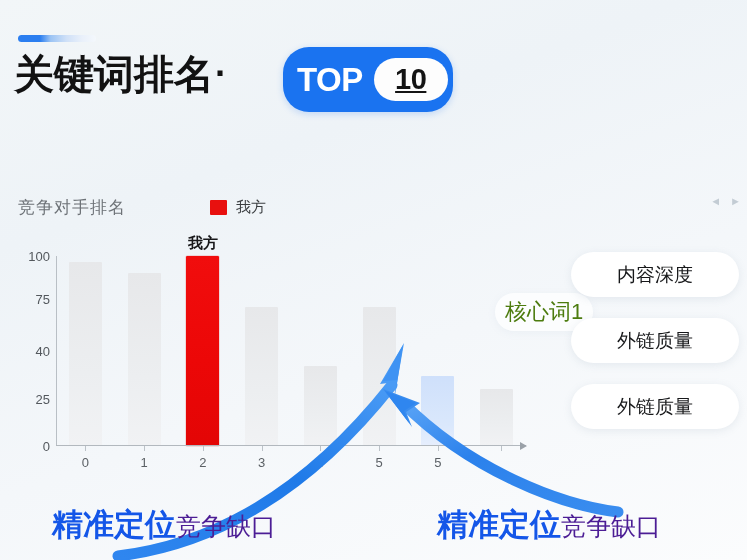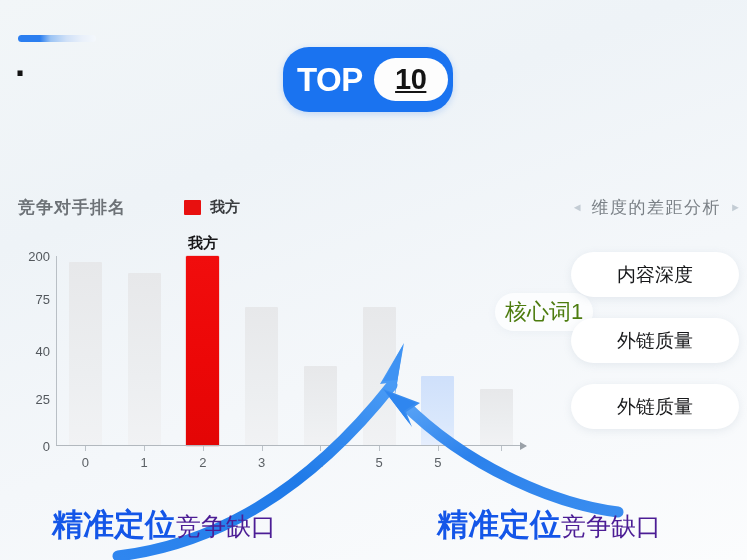--- a/index.html
+++ b/index.html
@@ -119,22 +119,21 @@
     letter-spacing: 1px;
   }
 
   
   .chart-legend {
     position: absolute;
     left: 18px;
     top: 196px;
     display: flex;
     align-items: center;
-    gap: 58px;
-    font-weight: bold;
+    gap: 84px;
   }
   .legend-title {
     font-size: 17px;
     color: #6d7277;
     letter-spacing: 1px;
   }
   .legend-entry {
     display: flex;
     align-items: center;
     gap: 9px;
@@ -344,46 +343,46 @@
   }
 </style>
 </head>
 <body>
 
 <div class="stage">
 
   <div class="accent-bar"></div>
 
   <div class="headline">
+    <span class="headline-main">关键词排名</span>
     <span class="headline-dot">·</span>
   </div>
 
   <div class="top-badge">
     <span class="top-badge-label">TOP</span>
     <span class="top-badge-num">10</span>
   </div>
 
 
   <div class="chart-legend">
     <span class="legend-title">竞争对手排名</span>
     <span class="legend-entry">
       <span class="legend-swatch"></span>
       <span class="legend-label">我方</span>
     </span>
   </div>
 
   <div class="dim-header">
     <span class="arrow-glyph">◄</span>
-    <span class="dim-header-text">维度的差距分析</span>
     <span class="arrow-glyph">►</span>
   </div>
 
   <div class="plot">
     <div class="y-axis-labels" id="y-axis">
-        <div class="y-tick" style="top: 8px;">200</div>
+        <div class="y-tick" style="top: 8px;">100</div>
         <div class="y-tick" style="top: 51px;">75</div>
         <div class="y-tick" style="top: 103px;">40</div>
         <div class="y-tick" style="top: 150.5px;">25</div>
         <div class="y-tick" style="top: 198px;">0</div>
       </div>
     <div class="axis-v"></div>
     <div class="bars" id="bars">
         <div class="bar" style="left: 12.875px; width: 33px; height: 184.3px;"></div>
         <div class="bar" style="left: 71.625px; width: 33px; height: 172.9px;"></div>
         <div class="bar highlight" style="left: 130.375px; width: 33px; height: 190px;"></div>

